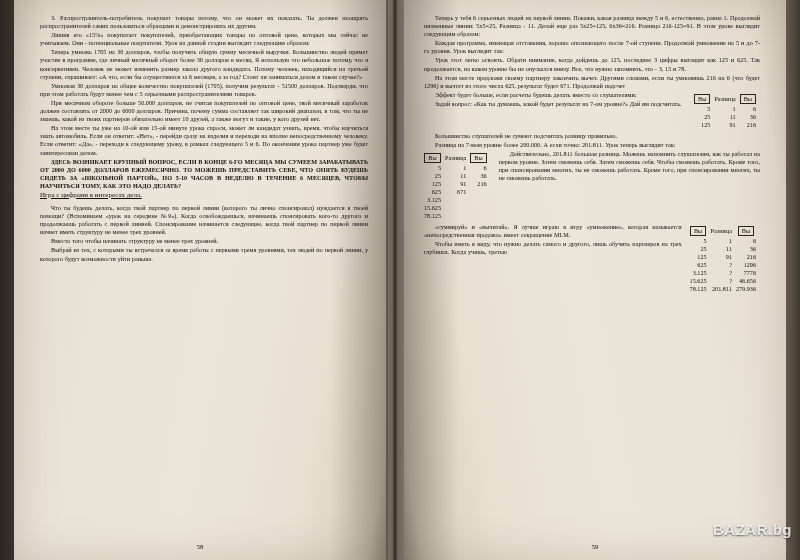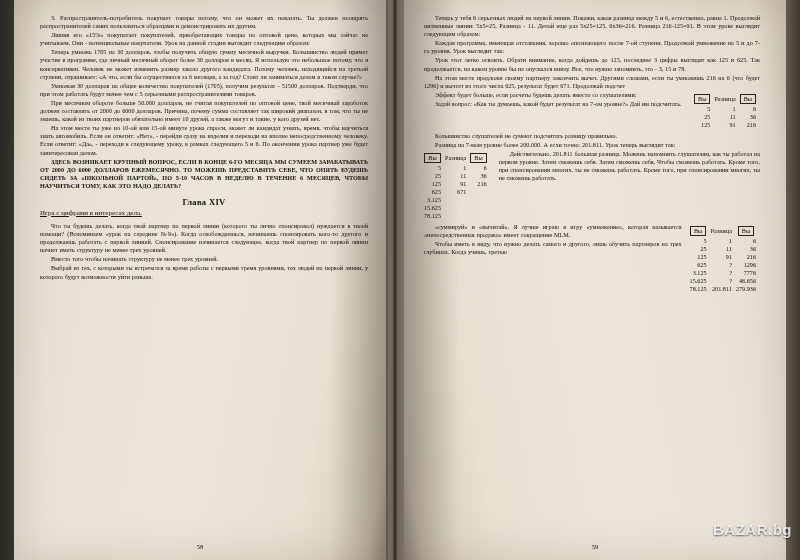--- a/index.html
+++ b/index.html
@@ -142,21 +142,20 @@
 
   <div class="page left">
     <p class="t">3. Распространитель-потребитель покупает товары потому, что он может их показать. Ты должен поощрять распространителей самих пользоваться образцами и демонстрировать их другим.</p>
     <p class="t">Лишив его «15%» покупатает покупателей, приобретающих товары по оптовой цене, которых мы сейчас не учитываем. Они - потенциальные покупатели. Урок на данной стадии выглядит следующим образом:</p>
     <p class="t">Теперь умножь 1705 на 30 долларов, чтобы получить общую сумму месячной выручки. Большинство людей примет участие в программе, где личный месячный оборот более 30 долларов в месяц. Я использую это небольшое потому, что я консервативен. Человек не может изменить размер заказа другого кандидата. Потому человек, находящийся на третьей ступени, спрашивает: «А что, если бы осуществился за 6 месяцев, а за год? Стоит ли заниматься делом в таком случае?»</p>
     <p class="t">Умножая 30 долларов на общее количество покупателей (1705), получим результат - 51500 долларов. Подтверди, что при этом работать будут менее чем с 5 серьезными распространителями товаров.</p>
     <p class="t">При месячном обороте больше 50.000 долларов, не считая покупателей по оптовой цене, твой месячный заработок должен составлять от 2000 до 6000 долларов. Причина, почему сумма составляет так широкий диапазон, в том, что ты не знаешь, какой из твоих партнеров обязательно имеет 10 друзей, а также могут и такие, у кого друзей нет.</p>
     <p class="t">На этом месте ты уже на 10-ой или 15-ой минуте урока спроси, может ли кандидат узнать, время, чтобы научиться знать автомобиль. Если он ответит: «Нет», - перейди сразу на изделия и переходи на вполне непосредственному человеку. Если ответит: «Да», - переходи к следующему уроку, в рамках следующего 5 и 6. По окончании урока партнер уже будет заинтересован делом.</p>
     <p class="t bold">ЗДЕСЬ ВОЗНИКАЕТ КРУПНЫЙ ВОПРОС, ЕСЛИ В КОНЦЕ 6-ГО МЕСЯЦА МЫ СУМЕЕМ ЗАРАБАТЫВАТЬ ОТ 2000 ДО 6000 ДОЛЛАРОВ ЕЖЕМЕСЯЧНО. ТО МОЖЕШЬ ПРЕДСТАВИТЬ СЕБЕ, ЧТО ОПЯТЬ БУДЕШЬ СИДЕТЬ ЗА «ШКОЛЬНОЙ ПАРТОЙ», ПО 5-10 ЧАСОВ В НЕДЕЛЮ В ТЕЧЕНИЕ 6 МЕСЯЦЕВ, ЧТОБЫ НАУЧИТЬСЯ ТОМУ, КАК ЭТО НАДО ДЕЛАТЬ?</p>
 
-    <div class="chapter">Глава XIV</div>
     <div class="chapter-sub">Игра с цифрами в интересах дела.</div>
 
     <p class="t">Что ты будешь делать, когда твой партнер по первой линии (которого ты лично спонсировал) нуждается в твоей помощи? (Вспоминаем «урок на середине №9»). Когда освобождаешься, начинаешь спонсировать кого-то другого и продолжаешь работать с первой линией. Спонсирование начинается следующее, когда твой партнер по первой линии начнет иметь структуру не менее трех уровней.</p>
     <p class="t">Вместо того чтобы начинать структуру не менее трех уровней.</p>
     <p class="t">Выбрай из тех, с которыми ты встречался за время работы с первыми тремя уровнями, тех людей по первой линии, у которого будут возможности уйти раньше.</p>
 
     <div class="folio">58</div>
   </div>
 
   <div class="page right">

